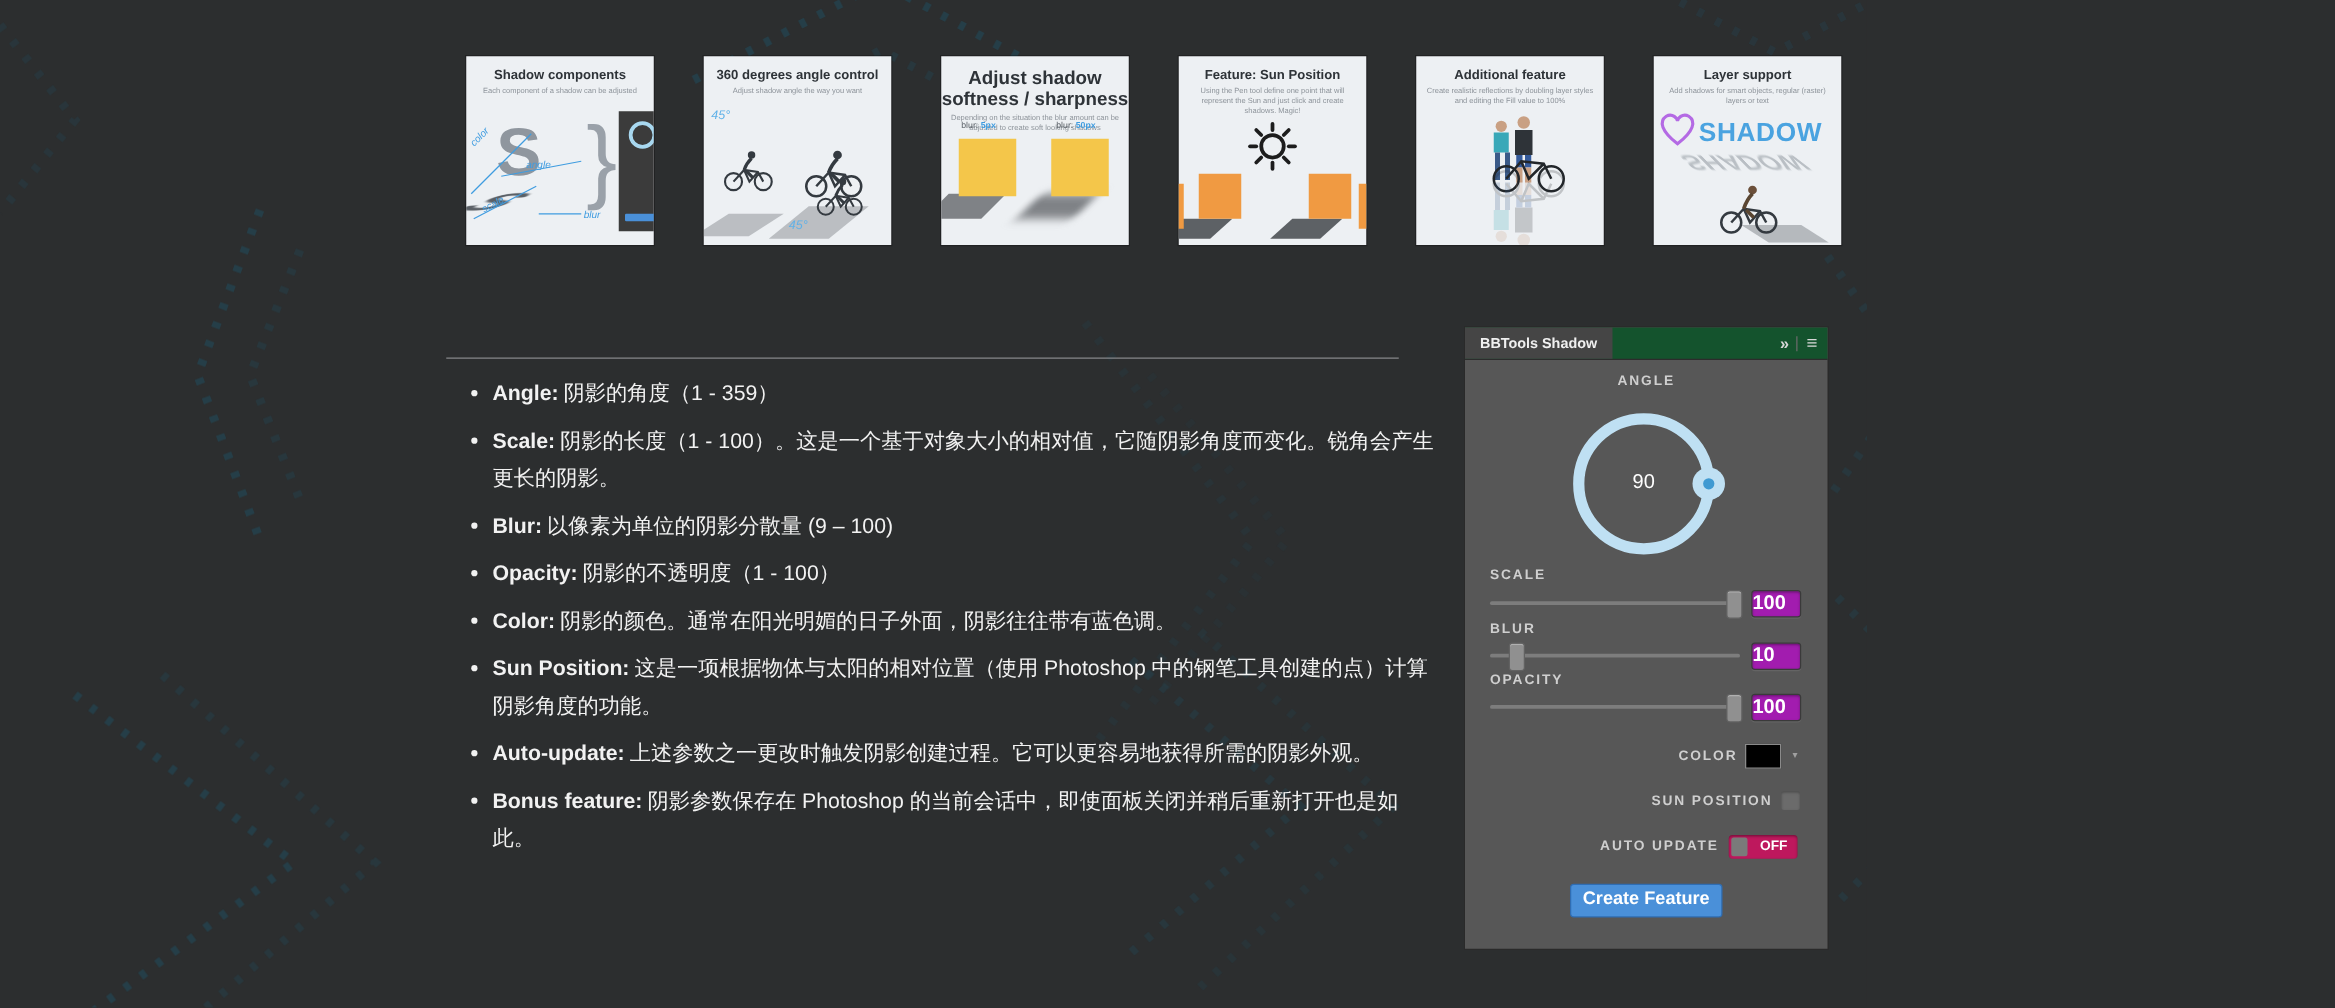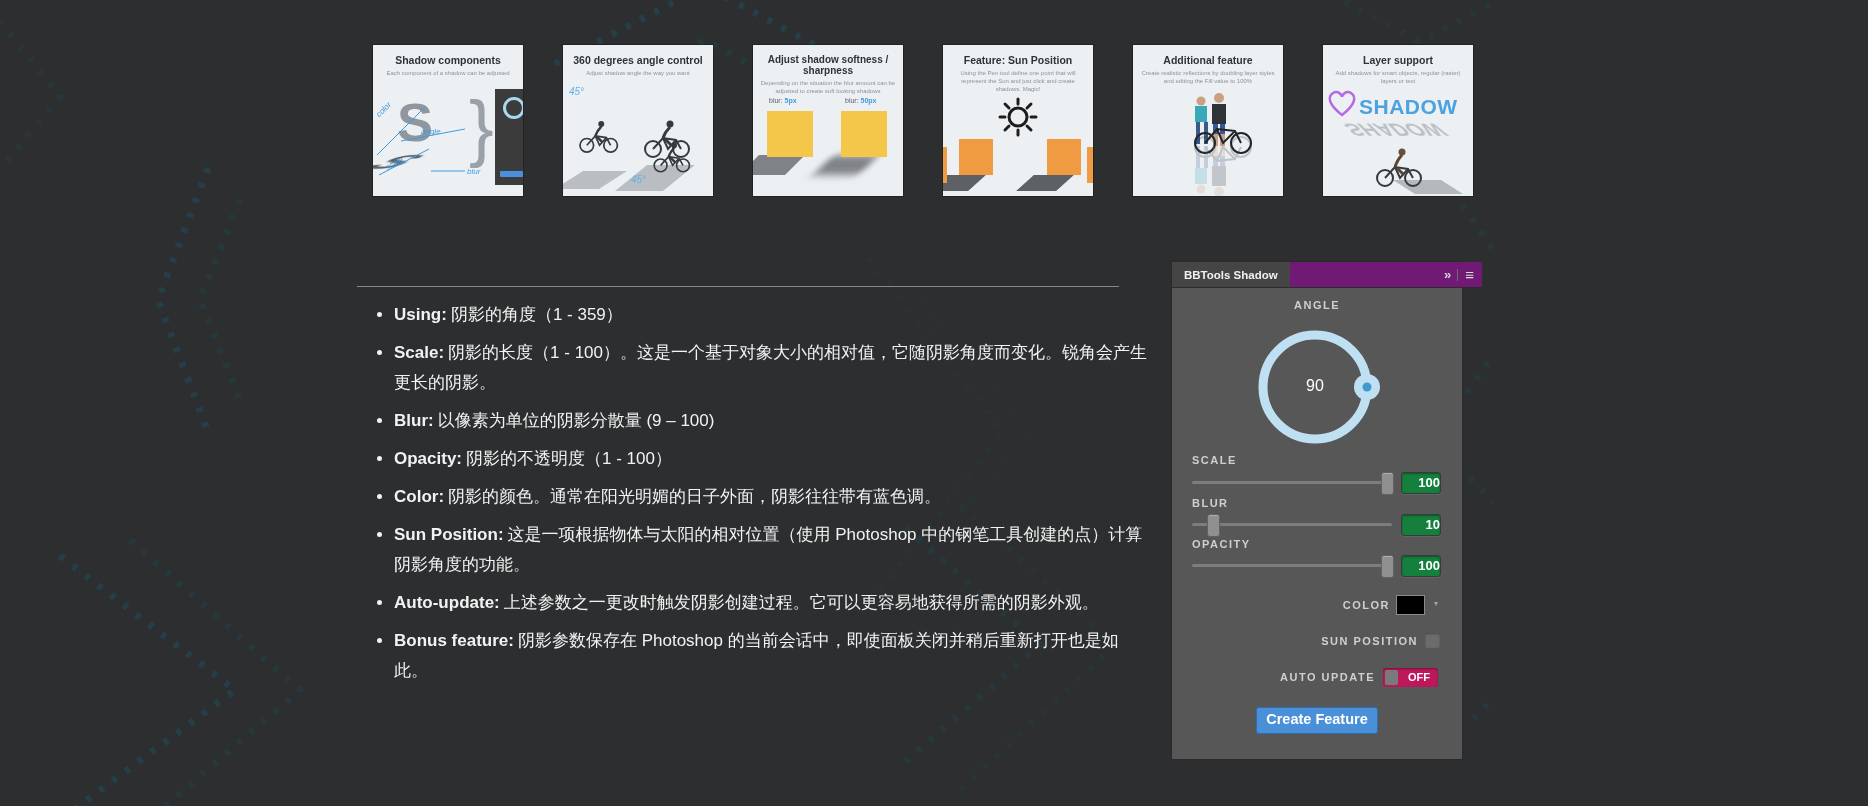--- a/index.html
+++ b/index.html
@@ -44,39 +44,39 @@
   .page-title{position:absolute;left:357px;top:213px;font-size:33px;font-weight:400;color:#f4f4f4;letter-spacing:.5px;}
   .rule{position:absolute;left:357px;top:286px;width:762px;height:1px;background:#85878a;}
   .bullets{position:absolute;left:372px;top:300px;width:756px;margin:0;padding:0 0 0 22px;color:#f2f2f2;}
   .bullets li{font-size:17px;line-height:30px;margin-bottom:8px;}
   .bullets li::marker{color:#f2f2f2;}
   .term{font-weight:bold;margin-right:4px;}
 
   
   .panel{position:absolute;left:1172px;top:262px;width:290px;height:497px;background:#575757;
          box-shadow:0 0 0 1px #2a2a2a;}
-  .panel-header{position:absolute;left:0;top:0;width:100%;height:25px;background:#701a75;
-                border-bottom:1px solid #2c2c2c;padding-left:20px;}
+  .panel-header{position:absolute;left:0;top:0;width:100%;height:25px;background:#14532d;
+                border-bottom:1px solid #2c2c2c;}
   .panel-tab{position:absolute;left:0;top:0;height:25px;padding:0 12px;background:#454545;
              display:flex;align-items:center;font-size:11.5px;font-weight:bold;color:#f0f0f0;}
   .hdr-icons{position:absolute;right:8px;top:0;height:25px;display:flex;align-items:center;gap:7px;
              color:#d8d8d8;font-size:13px;}
   .hdr-sep{width:1px;height:12px;background:#6b6b6b;}
 
   .p-label{position:absolute;font-size:11px;font-weight:bold;letter-spacing:1.5px;color:#cfcfcf;}
   .dial-wrap{position:absolute;left:73px;top:55px;width:140px;height:140px;}
   .dial-value{position:absolute;left:0;top:60px;width:140px;text-align:center;font-size:16px;color:#fff;}
 
   .track{position:absolute;width:200px;height:3px;background:#7d7d7d;border-radius:2px;left:20px;}
   .thumb{position:absolute;top:-9px;width:11px;height:21px;background:#909090;border:1px solid #626262;
          border-radius:3px;box-shadow:inset 0 1px 0 #b0b0b0;}
   .thumb.pos-end{left:189px;}
   .thumb.pos-10{left:15px;}
-  .valbox{position:absolute;left:229px;width:38px;height:20px;background:#15803d;border:1px solid #3a3a3a;
-          border-radius:3px;color:#fff;font-size:13px;font-weight:bold;text-align:right;line-height:20px;
+  .valbox{position:absolute;left:229px;width:38px;height:20px;background:#a21caf;border:1px solid #3a3a3a;
+          border-radius:3px;color:#fff;font-size:16px;font-weight:bold;text-align:left;line-height:20px;
           box-shadow:inset 0 1px 2px rgba(0,0,0,.35),0 1px 0 rgba(255,255,255,.08);}
 
   .color-swatch{position:absolute;right:37px;top:333px;width:27px;height:18px;background:#000;
                 border:1px solid #8a8a8a;}
   .dd-arrow{position:absolute;right:24px;top:337px;font-size:8px;color:#a0a0a0;}
   .checkbox{position:absolute;right:22px;top:371px;width:15px;height:15px;background:#6b6b6b;
             border-radius:2px;box-shadow:inset 0 1px 2px rgba(0,0,0,.3);}
   .toggle{position:absolute;right:24px;top:406px;width:55px;height:19px;background:#be185d;border-radius:3px;
           box-shadow:inset 0 1px 2px rgba(0,0,0,.4);}
   .toggle-knob{position:absolute;left:2px;top:2px;width:13px;height:15px;background:#7a7a7a;border-radius:2px;}
@@ -166,21 +166,21 @@
           <use href="#cyc1" x="18" y="48" transform="scale(0.85)"></use>
           <use href="#cyc1" x="80" y="40"></use>
           <use href="#cyc1" x="112" y="78" transform="scale(0.8)"></use>
           <text x="6" y="16" font-size="10" fill="#5fb1e8" font-style="italic">45°</text>
           <text x="68" y="104" font-size="10" fill="#5fb1e8" font-style="italic">45°</text>
         </svg>
       </div>
     </div>
 
     <div class="card">
-      <div class="card-title" style="font-size:10px">Adjust shadow softness / sharpness</div>
+      <div class="card-title" style="font-size:15px">Adjust shadow softness / sharpness</div>
       <div class="card-sub">Depending on the situation the blur amount can be adjusted to create soft looking shadows</div>
       <div class="card-art">
         <div class="blur-label" style="left:16px;top:18px"><span>blur: </span><b>5px</b></div>
         <div class="blur-label" style="left:92px;top:18px"><span>blur: </span><b>50px</b></div>
         <div class="sq-shadow" style="left:-4px;top:76px"></div>
         <div class="sq" style="left:14px;top:32px"></div>
         <div class="sq-shadow" style="left:70px;top:76px;filter:blur(4px)"></div>
         <div class="sq" style="left:88px;top:32px"></div>
       </div>
     </div>
@@ -259,21 +259,21 @@
             <path d="M27,11 C23,15 21,20 20,23 M22,24 L28,30" stroke-width="3" stroke="#5a4632"></path>
           </g>
         </svg>
       </div>
     </div>
   </div>
 
   <div class="rule"></div>
 
   <ul class="bullets">
-    <li><span class="term">Using:</span><span>阴影的角度（1 - 359）</span></li>
+    <li><span class="term">Angle:</span><span>阴影的角度（1 - 359）</span></li>
     <li><span class="term">Scale:</span><span>阴影的长度（1 - 100）。这是一个基于对象大小的相对值，它随阴影角度而变化。锐角会产生更长的阴影。</span></li>
     <li><span class="term">Blur:</span><span>以像素为单位的阴影分散量 (9 – 100)</span></li>
     <li><span class="term">Opacity:</span><span>阴影的不透明度（1 - 100）</span></li>
     <li><span class="term">Color:</span><span>阴影的颜色。通常在阳光明媚的日子外面，阴影往往带有蓝色调。</span></li>
     <li><span class="term">Sun Position:</span><span>这是一项根据物体与太阳的相对位置（使用 Photoshop 中的钢笔工具创建的点）计算阴影角度的功能。</span></li>
     <li><span class="term">Auto-update:</span><span>上述参数之一更改时触发阴影创建过程。它可以更容易地获得所需的阴影外观。</span></li>
     <li><span class="term">Bonus feature:</span><span>阴影参数保存在 Photoshop 的当前会话中，即使面板关闭并稍后重新打开也是如此。</span></li>
   </ul>
 
   <div class="panel">

